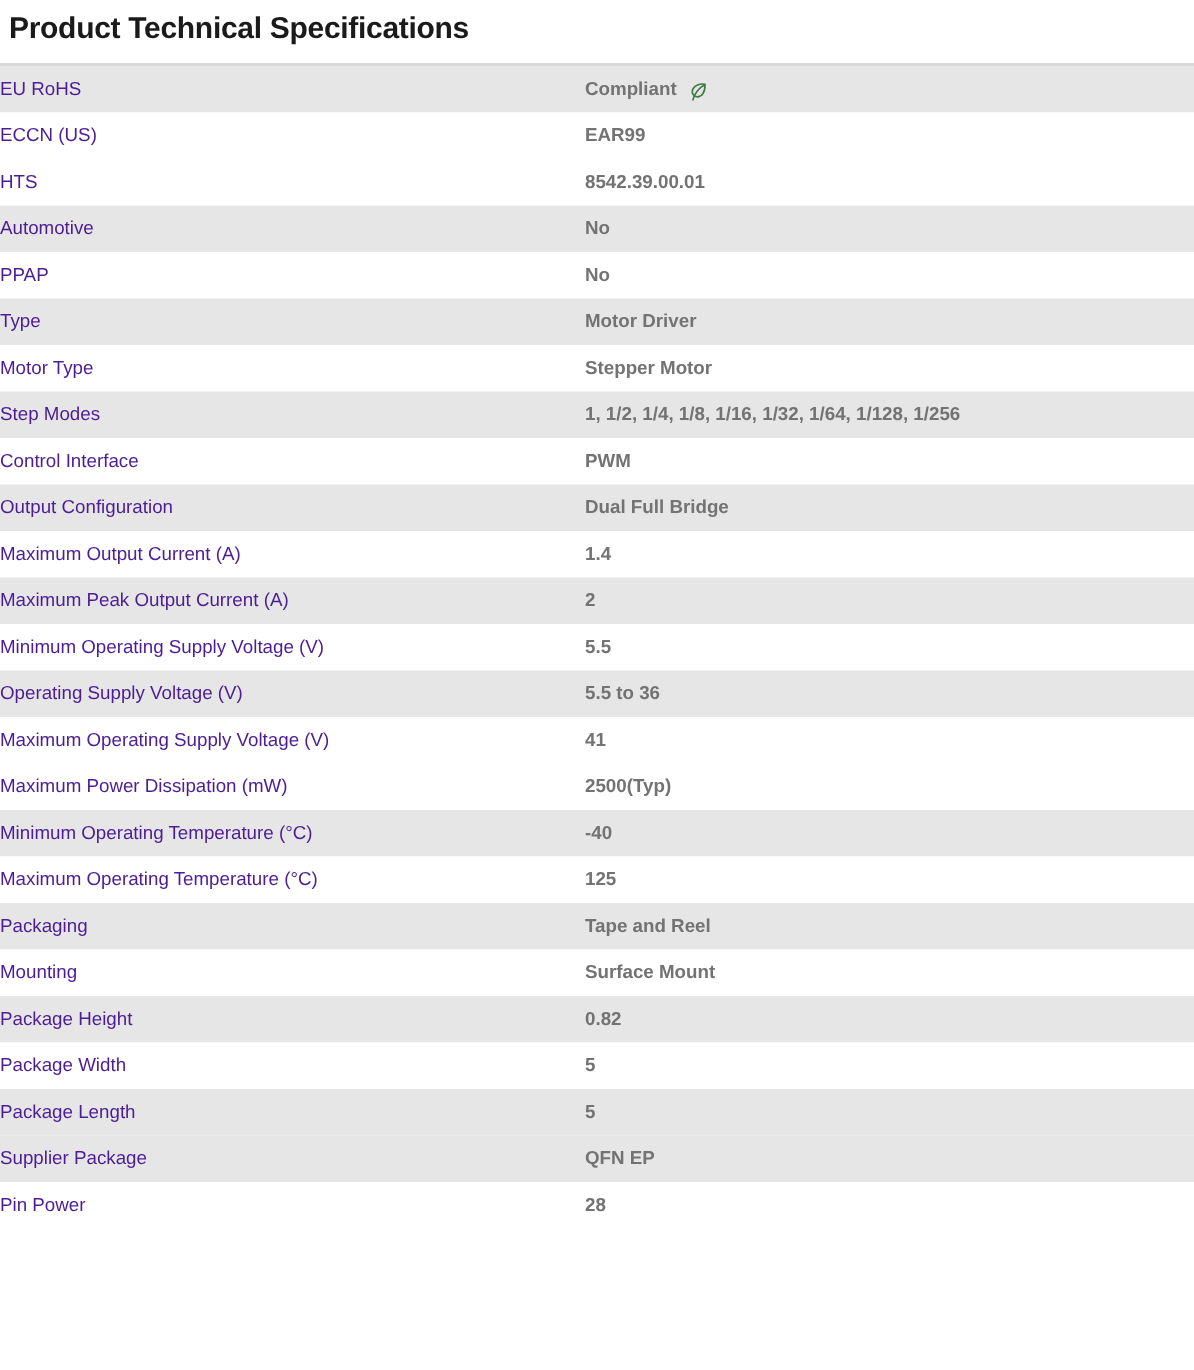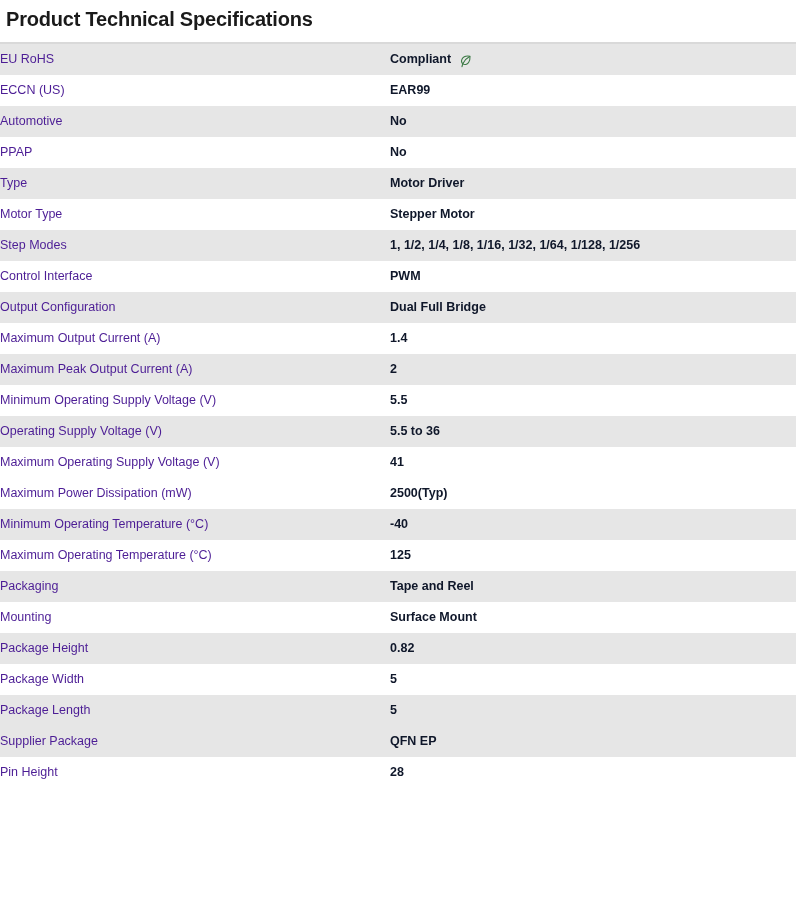--- a/index.html
+++ b/index.html
@@ -47,21 +47,21 @@
   }
   td.attr-cell {
     width: 390px;
     padding-left: 27px;
     color: #4c1d95;
     font-weight: normal;
   }
   td.val-cell {
     width: 406px;
     padding-left: 16px;
-    color: #0f172a;
+    color: #737373;
     font-weight: bold;
   }
   .val-wrap {
     display: flex;
     align-items: center;
     gap: 7px;
   }
   .leaf-icon {
     display: inline-block;
     width: 14px;
@@ -97,20 +97,28 @@
           </td>
         </tr>
         <tr class="row-plain">
           <td class="attr-cell">ECCN (US)</td>
           <td class="val-cell">
             <div class="val-wrap">
               <span>EAR99</span>
             </div>
           </td>
         </tr>
+        <tr class="row-plain">
+          <td class="attr-cell">HTS</td>
+          <td class="val-cell">
+            <div class="val-wrap">
+              <span>8542.39.00.01</span>
+            </div>
+          </td>
+        </tr>
         <tr class="row-shaded">
           <td class="attr-cell">Automotive</td>
           <td class="val-cell">
             <div class="val-wrap">
               <span>No</span>
             </div>
           </td>
         </tr>
         <tr class="row-plain">
           <td class="attr-cell">PPAP</td>
@@ -266,21 +274,21 @@
         </tr>
         <tr class="row-shaded">
           <td class="attr-cell">Supplier Package</td>
           <td class="val-cell">
             <div class="val-wrap">
               <span>QFN EP</span>
             </div>
           </td>
         </tr>
         <tr class="row-plain">
-          <td class="attr-cell">Pin Height</td>
+          <td class="attr-cell">Pin Power</td>
           <td class="val-cell">
             <div class="val-wrap">
               <span>28</span>
             </div>
           </td>
         </tr>
       </tbody>
   </table>
 
 </div>

